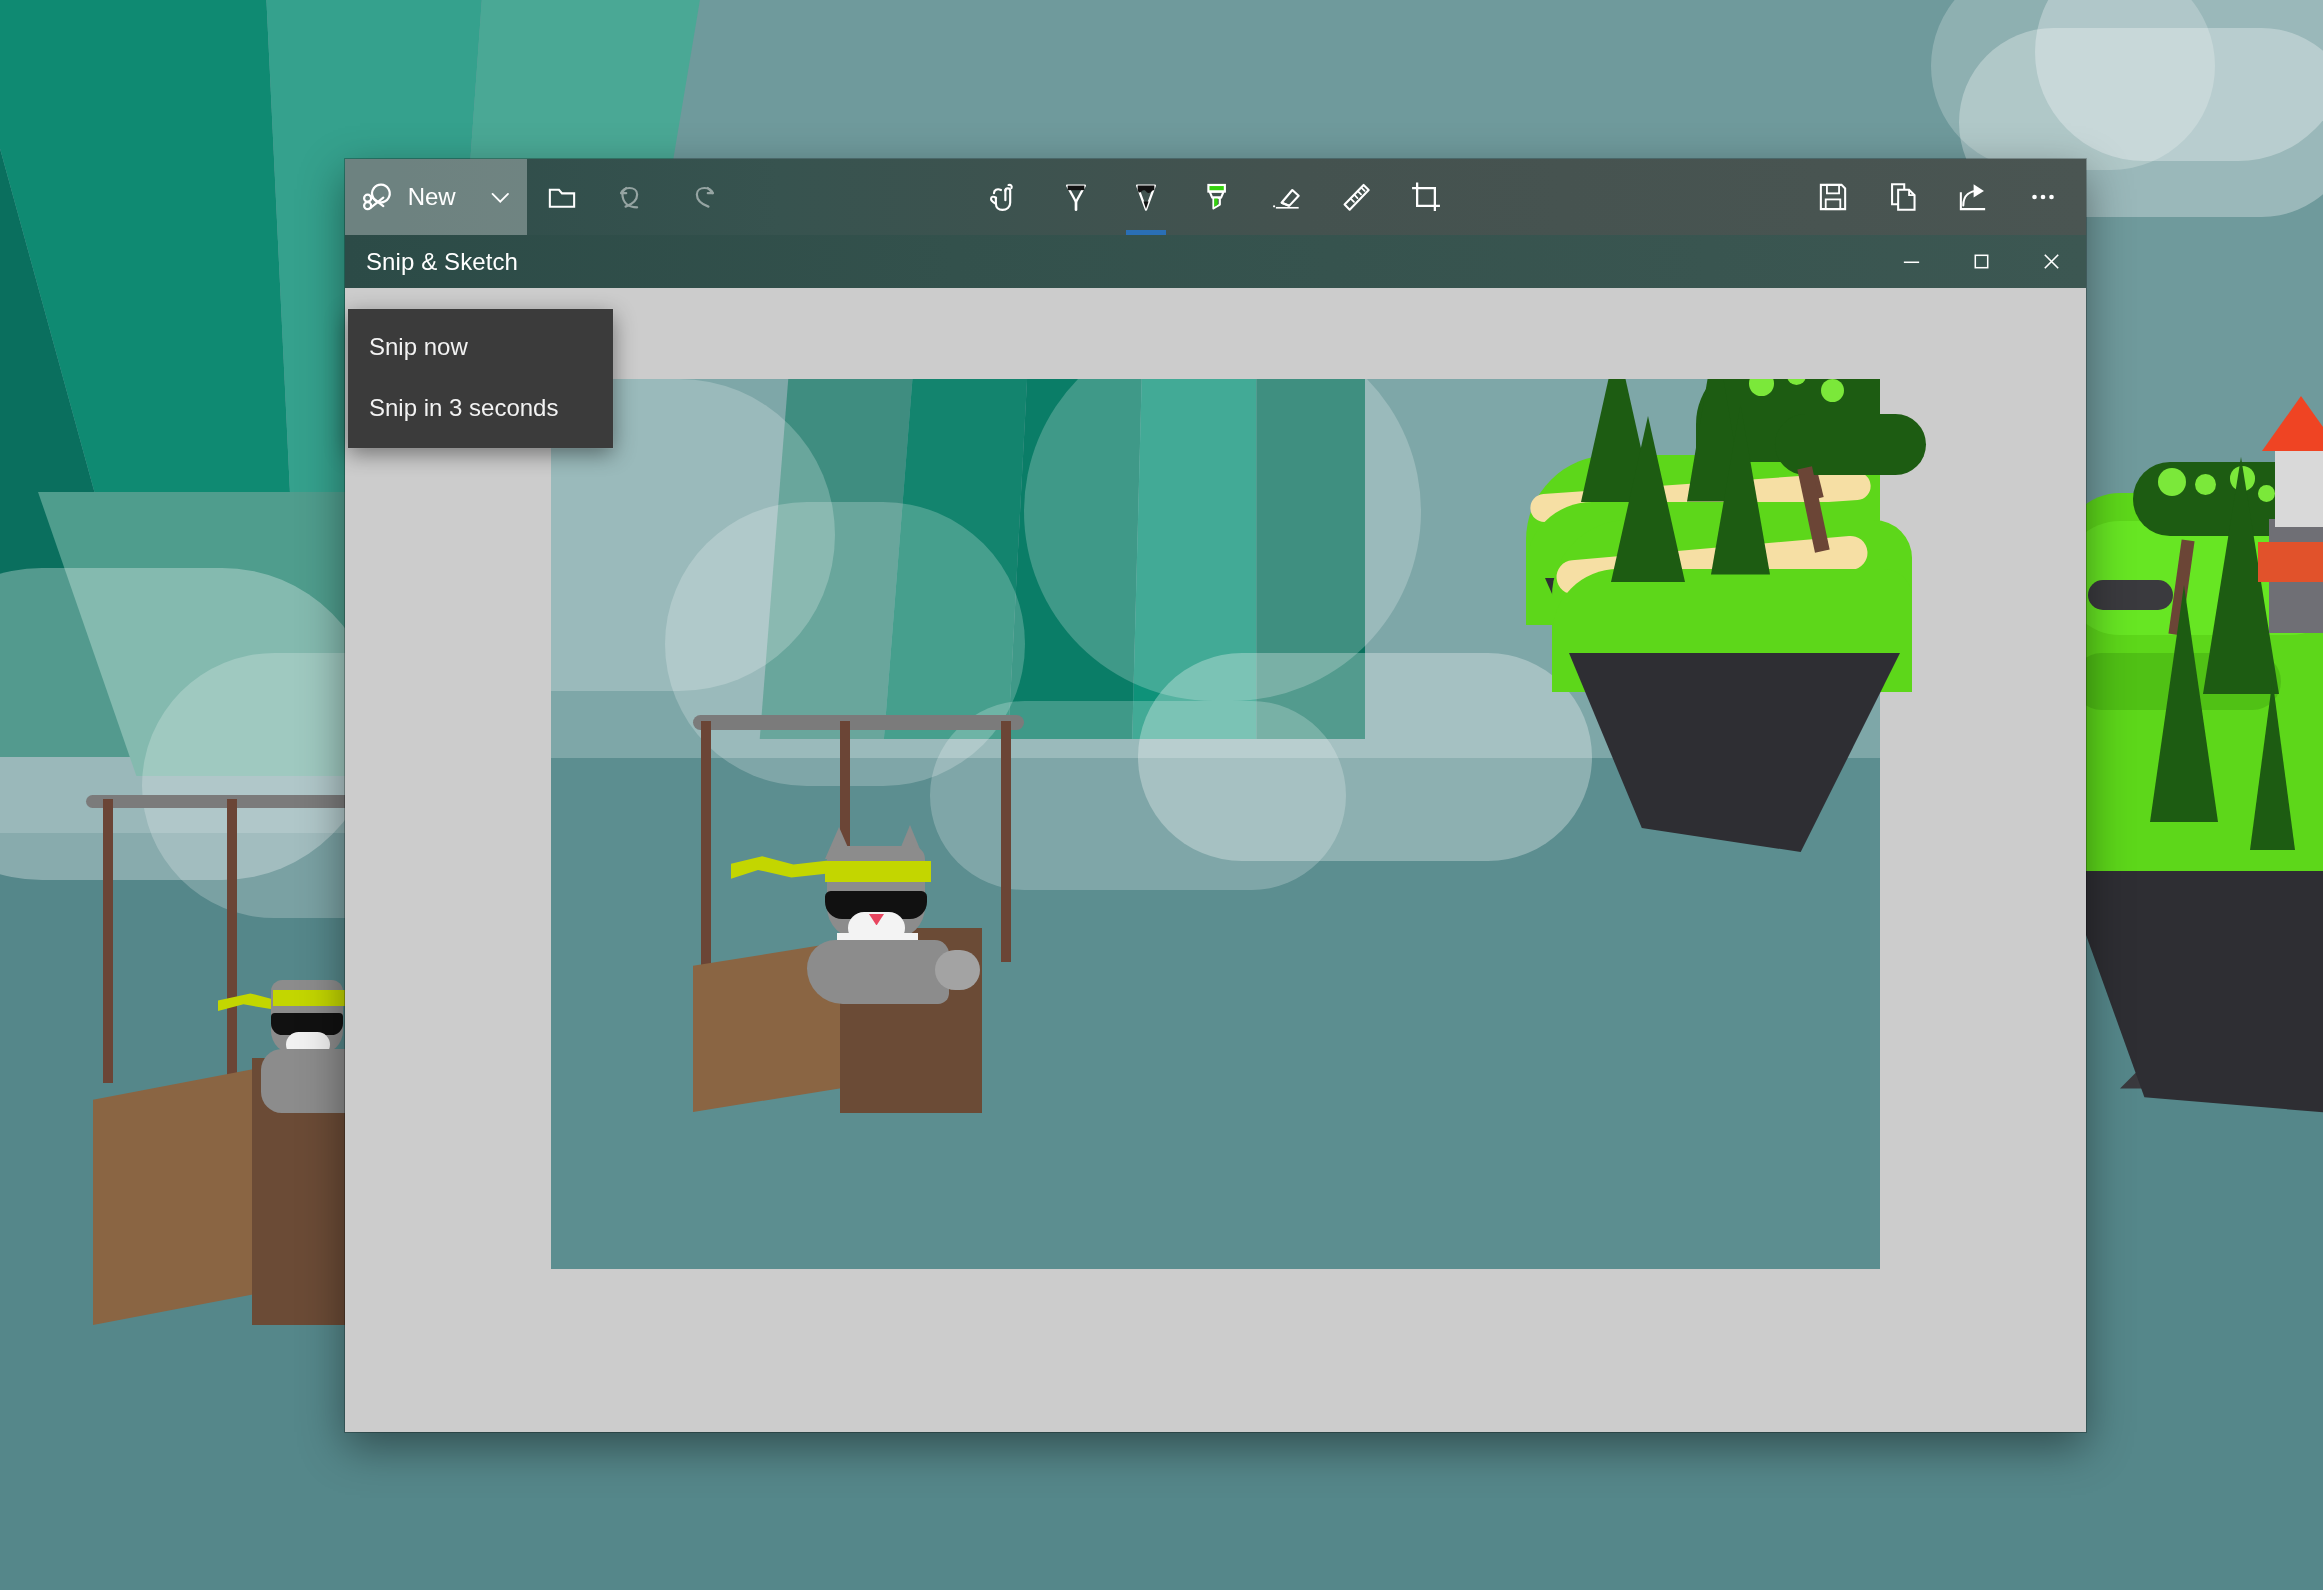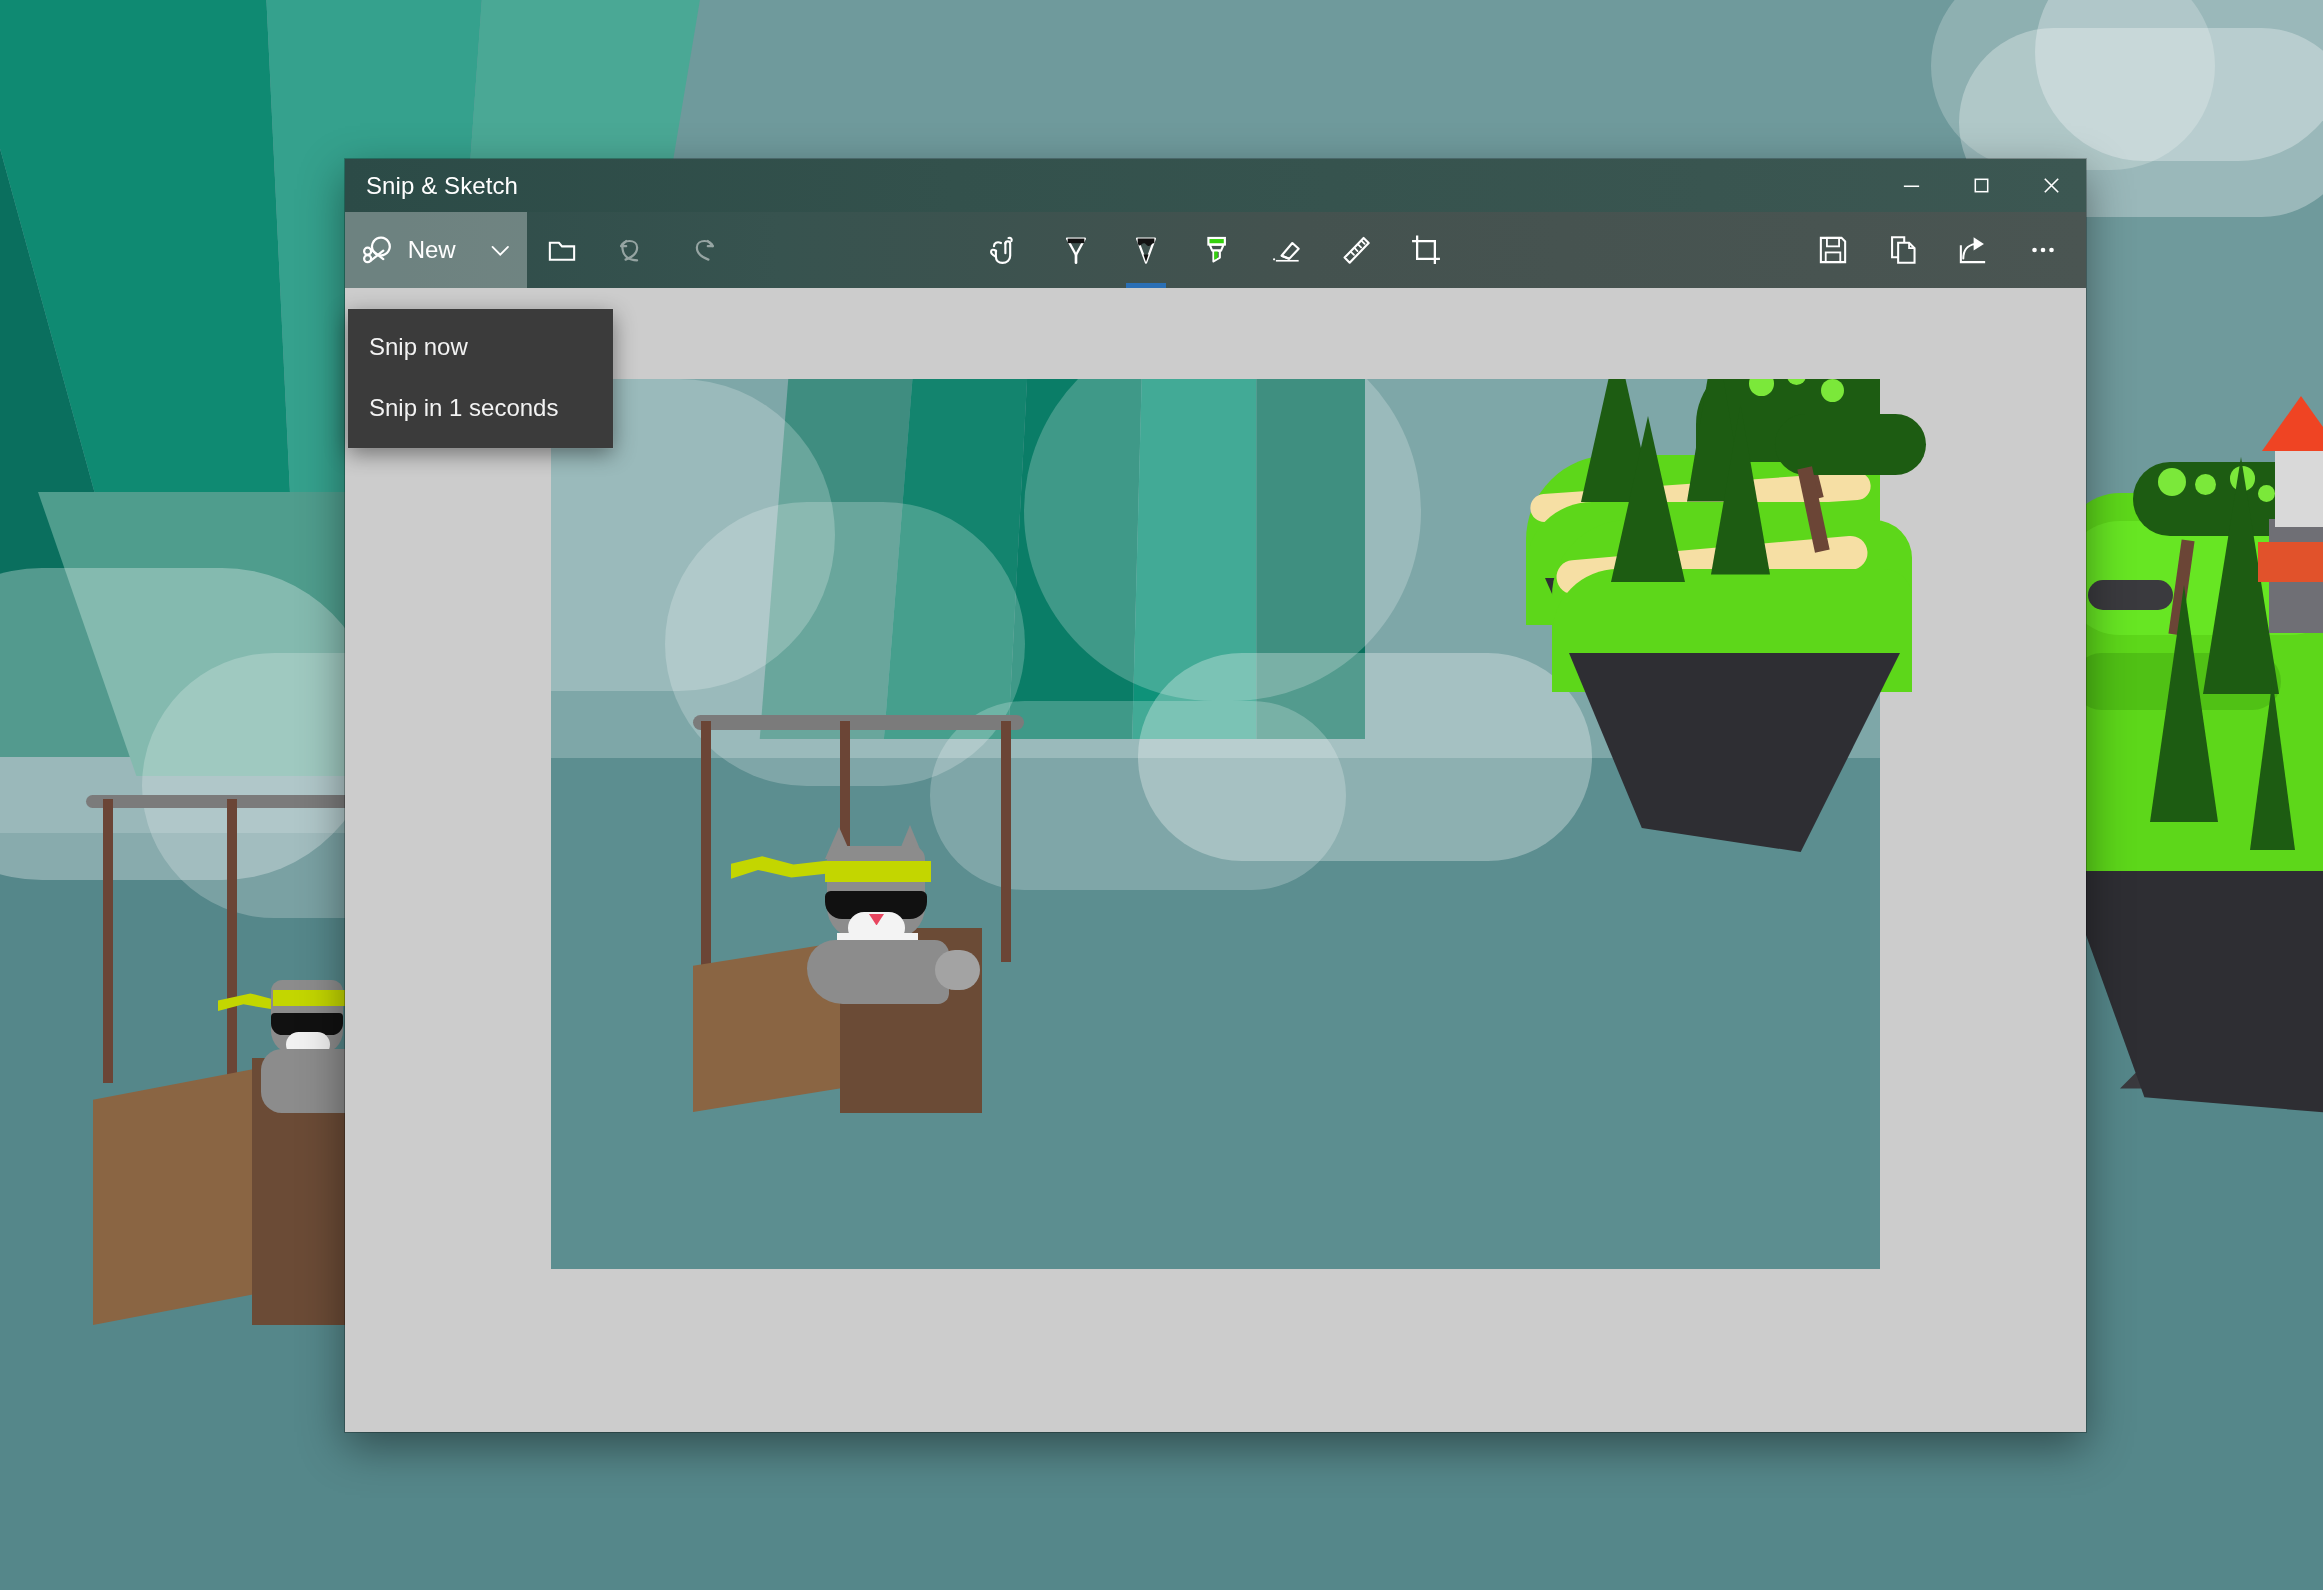--- a/index.html
+++ b/index.html
@@ -250,41 +250,20 @@
     <div style="position:absolute;left:254px;top:70px;width:15px;height:85px;background:#6b4536;transform:rotate(-12deg);"></div>
     <div style="position:absolute;left:17px;top:256px;width:331px;height:199px;background:#2e2e33;
              clip-path:polygon(0% 0%,100% 0%,70% 100%,22% 88%);"></div>
   </div>
 
   <div class="cloud soft" style="left:1117px;top:587px;width:568px;height:246px;border-radius:132px;"></div>
 </div>
 
 <div id="window">
 
-  <div id="titlebar">
-    <div id="titlebar-text">Snip &amp; Sketch</div>
-    <div id="winbuttons">
-      <div class="winbtn">
-        <svg width="21" height="21" viewBox="0 0 22 22">
-          <rect x="3" y="11" width="16" height="1.6" fill="#ffffff"></rect>
-        </svg>
-      </div>
-      <div class="winbtn">
-        <svg width="21" height="21" viewBox="0 0 22 22">
-          <rect x="4.5" y="4.5" width="13" height="13" fill="none" stroke="#ffffff" stroke-width="1.6"></rect>
-        </svg>
-      </div>
-      <div class="winbtn close">
-        <svg width="23" height="23" viewBox="0 0 24 24">
-          <path d="M5 5 L19 19 M19 5 L5 19" stroke="#ffffff" stroke-width="1.7" fill="none"></path>
-        </svg>
-      </div>
-    </div>
-  </div>
-
   <div id="toolbar">
 
     <div id="newbtn">
       <svg width="40" height="40" viewBox="0 0 34 34">
         <path d="M13.5 9.5 a7.5 7.5 0 1 1 7.8 11.8" fill="none" stroke="#fff" stroke-width="1.9" stroke-linecap="round"></path>
         <path d="M21.3 21.3 a7.5 7.5 0 0 1 -7.8 -11.8" fill="none" stroke="#fff" stroke-width="1.9" stroke-linecap="round"></path>
         <circle cx="8.2" cy="18.0" r="3.0" fill="none" stroke="#fff" stroke-width="1.9"></circle>
         <circle cx="8.2" cy="24.4" r="3.0" fill="none" stroke="#fff" stroke-width="1.9"></circle>
         <path d="M10.6 16.2 L21.5 24.8" stroke="#fff" stroke-width="1.9" stroke-linecap="round"></path>
         <path d="M10.6 26.2 L21.5 17.6" stroke="#fff" stroke-width="1.9" stroke-linecap="round"></path>
@@ -399,20 +378,41 @@
           <path d="M4 10 L4 24 L24 24" fill="none" stroke="#fff" stroke-width="1.7" stroke-linejoin="miter"></path>
           <path d="M6 21 C6 12 12 9 18 8.8" fill="none" stroke="#fff" stroke-width="1.7" stroke-linecap="round"></path>
           <path d="M14.5 3.5 L23 9 L14.5 14.5 Z" fill="#ffffff"></path>
         </svg>
       </div>
       <div class="tbtn">
         <svg width="34" height="34" viewBox="0 0 28 28">
           <circle cx="7" cy="14" r="1.9" fill="#fff"></circle>
           <circle cx="14" cy="14" r="1.9" fill="#fff"></circle>
           <circle cx="21" cy="14" r="1.9" fill="#fff"></circle>
+        </svg>
+      </div>
+    </div>
+  </div>
+
+  <div id="titlebar">
+    <div id="titlebar-text">Snip &amp; Sketch</div>
+    <div id="winbuttons">
+      <div class="winbtn">
+        <svg width="21" height="21" viewBox="0 0 22 22">
+          <rect x="3" y="11" width="16" height="1.6" fill="#ffffff"></rect>
+        </svg>
+      </div>
+      <div class="winbtn">
+        <svg width="21" height="21" viewBox="0 0 22 22">
+          <rect x="4.5" y="4.5" width="13" height="13" fill="none" stroke="#ffffff" stroke-width="1.6"></rect>
+        </svg>
+      </div>
+      <div class="winbtn close">
+        <svg width="23" height="23" viewBox="0 0 24 24">
+          <path d="M5 5 L19 19 M19 5 L5 19" stroke="#ffffff" stroke-width="1.7" fill="none"></path>
         </svg>
       </div>
     </div>
   </div>
 
   <div id="canvasarea">
 
     <div id="snapimage">
 
       <div style="position:absolute;left:0;top:0;width:100%;height:379px;background:#7ea7a8;"></div>
@@ -478,16 +478,16 @@
       </div>
     </div>
   </div>
 </div>
 
 <div id="dropdown">
   <div class="menuitem">
     <span>Snip now</span>
   </div>
   <div class="menuitem">
-    <span>Snip in 1 seconds</span>
+    <span>Snip in 3 seconds</span>
   </div>
 </div>
 
 
 </body></html>

